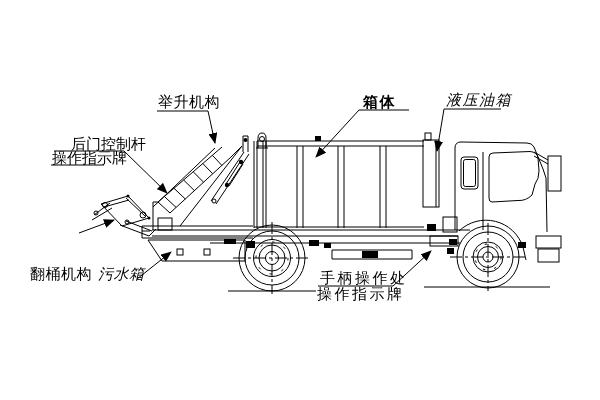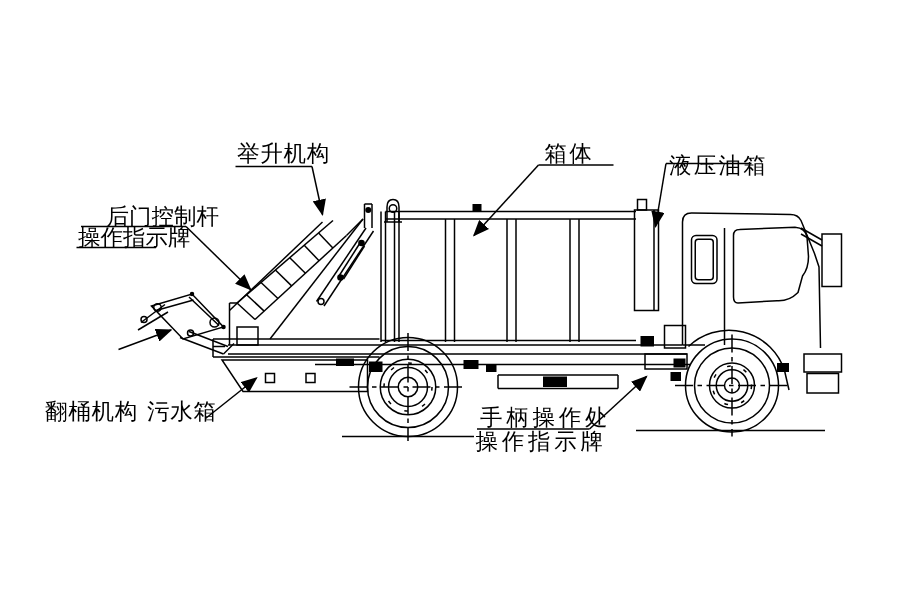--- a/index.html
+++ b/index.html
@@ -201,27 +201,27 @@
         <line x1="124" y1="151" x2="167" y2="193" marker-end="url(#arr)"></line>
         <line x1="79" y1="233" x2="114" y2="220" marker-end="url(#arr)"></line>
         <line x1="137" y1="279" x2="171" y2="252" marker-end="url(#arr)"></line>
         <line x1="393" y1="286" x2="431" y2="251" marker-end="url(#arr)"></line>
       </g>
     </g>
   </svg>
 
   <div class="lbl" style="left:158px;top:96px;">举升机构</div>
 
-  <div class="lbl" style="left:363px;top:96px;letter-spacing:1.5px;">箱体</div>
-
-  <div class="lbl" style="left:446px;top:104px;letter-spacing:1.5px;">液压油箱</div>
+  <div class="lbl" style="left:363px;top:96px;letter-spacing:1.5px;font-weight:bold;">箱体</div>
+
+  <div class="lbl" style="left:446px;top:94px;letter-spacing:1.5px;font-style:italic;">液压油箱</div>
 
   <div class="lbl" style="left:71px;top:138px;letter-spacing:0;">后门控制杆</div>
   <div class="lbl" style="left:52px;top:152px;letter-spacing:0;">操作指示牌</div>
 
   <div class="lbl" style="left:30px;top:228px;margin-top:40px;">翻桶机构</div>
 
-  <div class="lbl" style="left:98px;top:268px;">污水箱</div>
+  <div class="lbl" style="left:98px;top:268px;font-style:italic;">污水箱</div>
 
   <div class="lbl" style="left:320px;top:272px;letter-spacing:2.5px;">手柄操作处</div>
   <div class="lbl" style="left:317px;top:288px;letter-spacing:2.5px;">操作指示牌</div>
 
 </div>
 
 </body></html>

